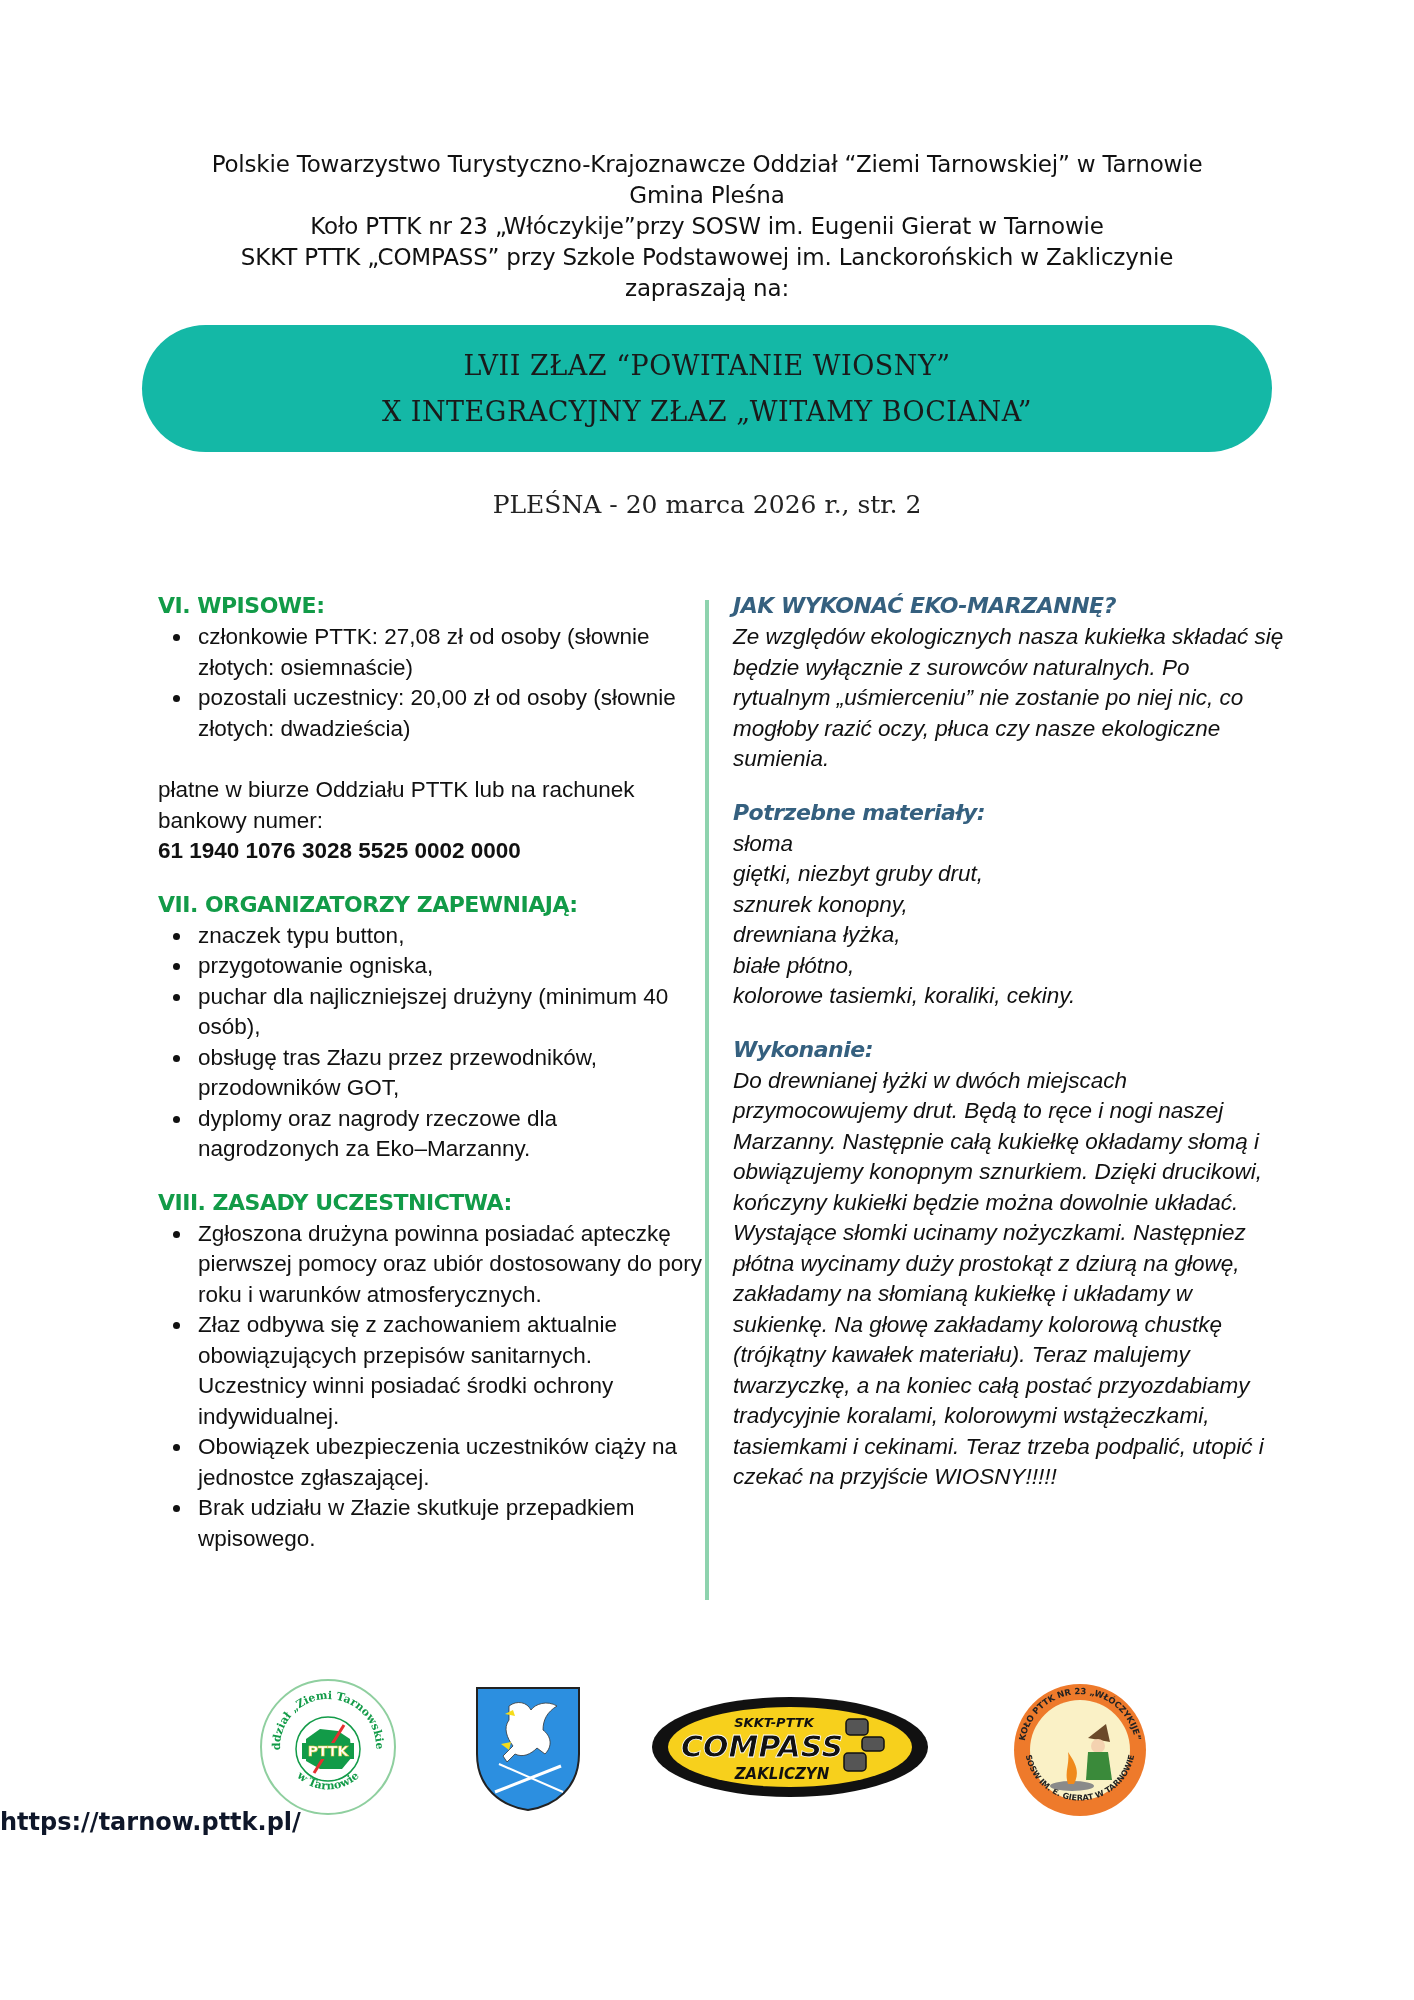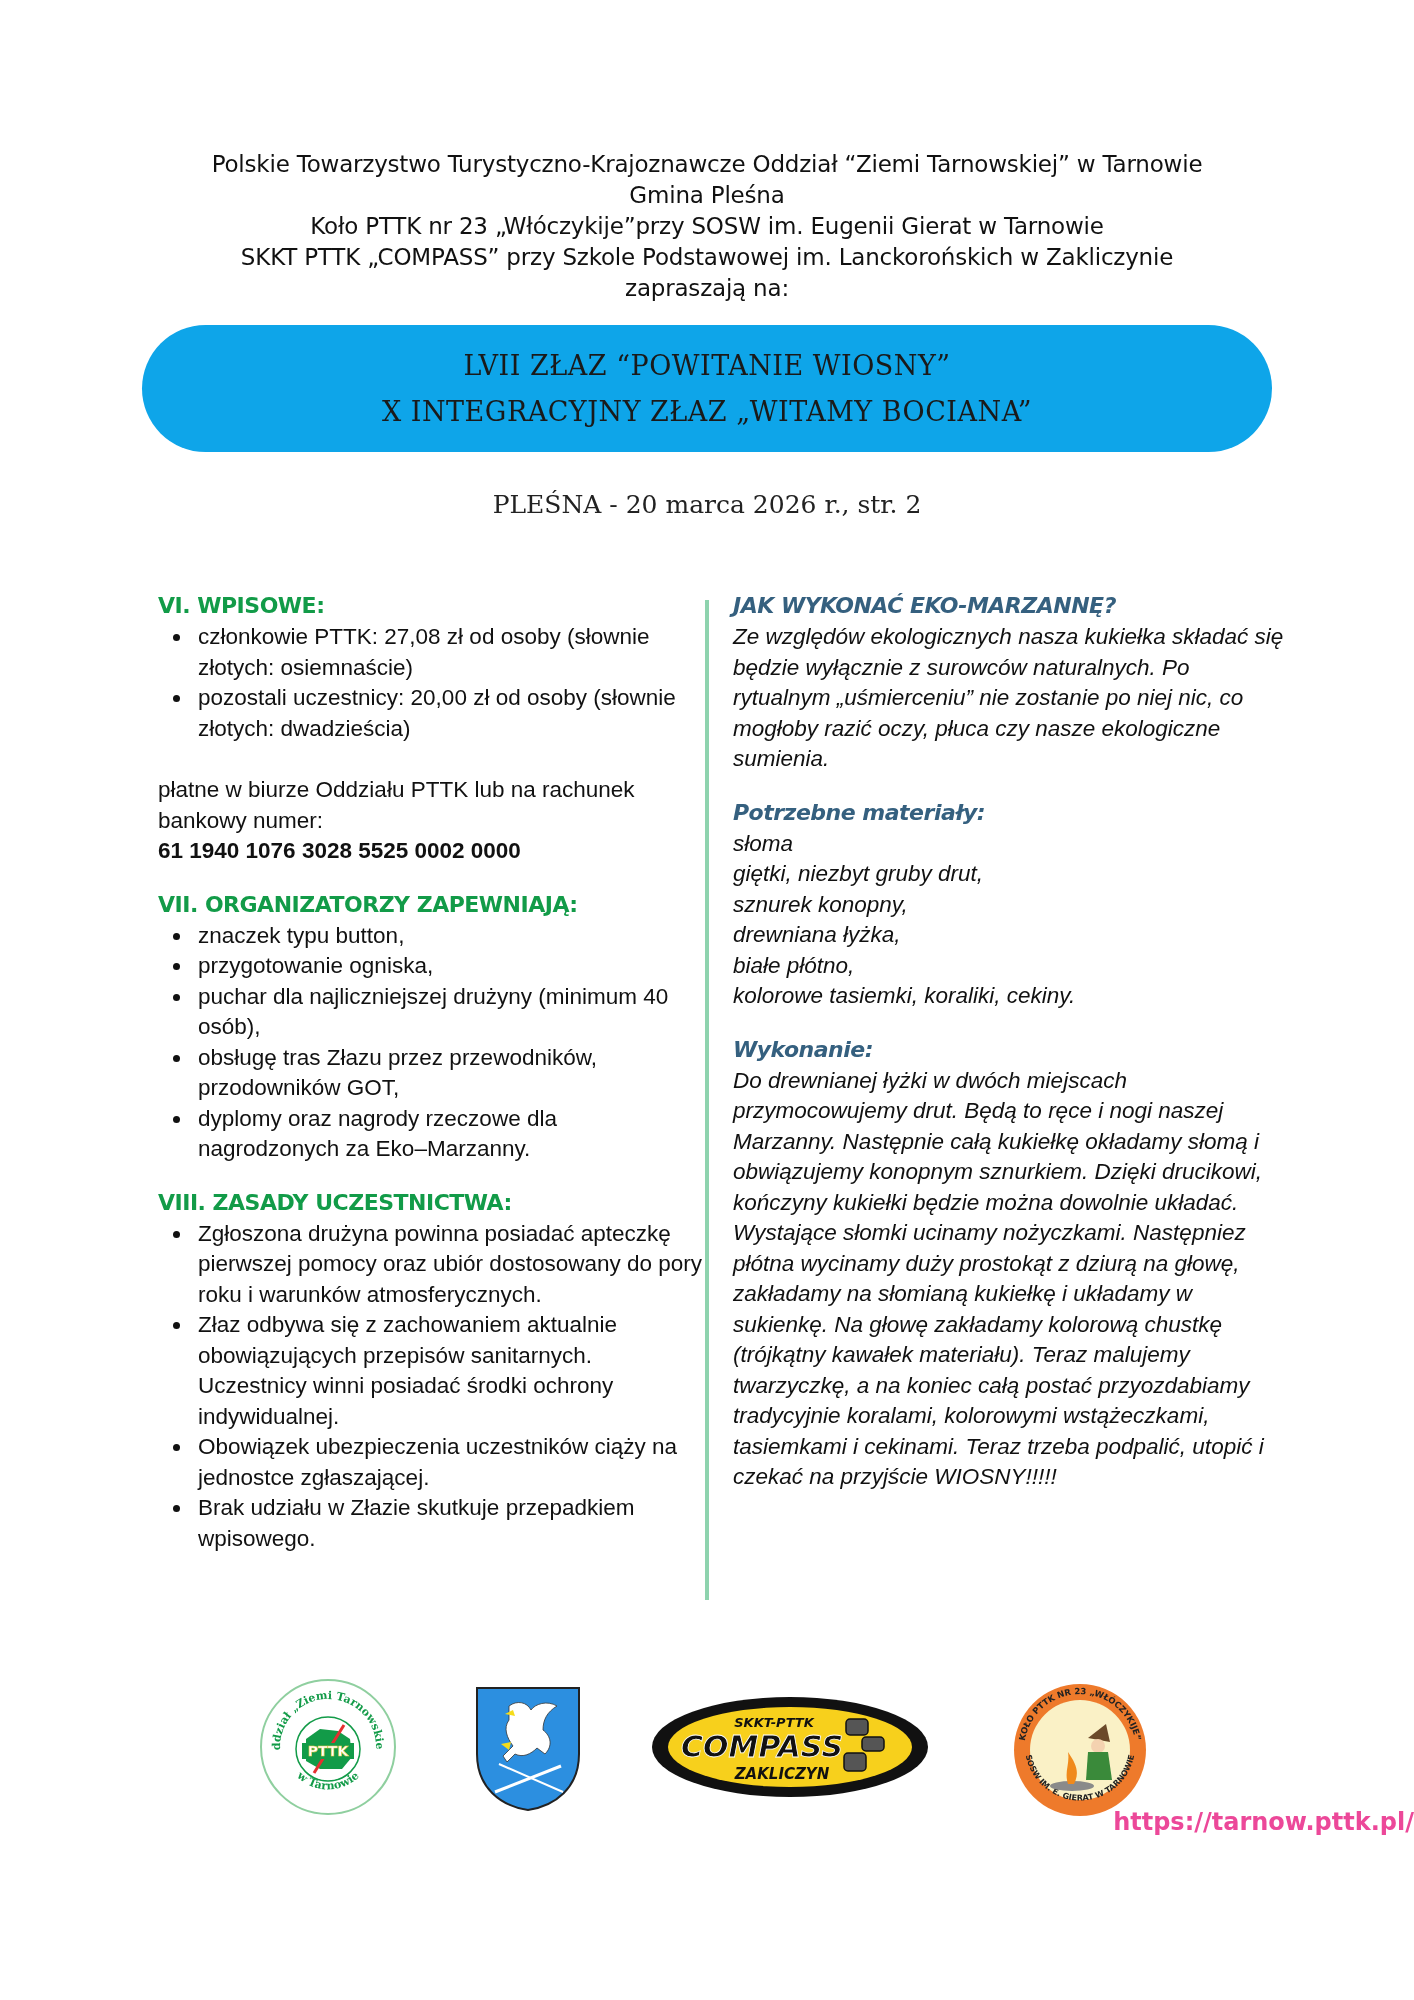--- a/index.html
+++ b/index.html
@@ -5,21 +5,21 @@
   html, body { margin: 0; padding: 0; background: #ffffff; }
   body { width: 1414px; height: 2000px; position: relative; overflow: hidden; color: #111; }
   .header {
     position: absolute; left: 100px; top: 149px; width: 1214px;
     text-align: center; font-family: "DejaVu Sans", sans-serif;
     font-size: 23px; line-height: 31px; color: #111; letter-spacing: -0.2px;
   }
   .header div { white-space: nowrap; }
   .banner {
     position: absolute; left: 142px; top: 325px; width: 1130px; height: 127px;
-    background: #0ea5e9; border-radius: 64px;
+    background: #14b8a6; border-radius: 64px;
     display: flex; flex-direction: column; justify-content: center; align-items: center;
     font-family: "DejaVu Serif", serif; font-size: 27px; line-height: 46px;
     color: #1a1a1a; letter-spacing: 0.5px;
   }
   .subtitle {
     position: absolute; left: 0; width: 1414px; top: 490px; text-align: center;
     font-family: "DejaVu Serif", serif; font-size: 25px; color: #222;
   }
   .col { position: absolute; font-family: "Liberation Sans", sans-serif; font-size: 22.5px; line-height: 30.5px; color: #111; }
   .col-left { left: 158px; top: 590px; width: 545px; }
@@ -30,22 +30,22 @@
   ul { margin: 0; padding: 0 0 0 40px; list-style: none; }
   ul li { position: relative; }
   ul li::before { content: ""; position: absolute; left: -25px; top: 12px; width: 7px; height: 7px; border-radius: 50%; background: #111; }
   p { margin: 0; }
   .gap-l { height: 31px; }
   .sec-gap { height: 22px; }
   .bank { font-weight: bold; }
   .logos { position: absolute; left: 0; top: 1680px; width: 1414px; height: 140px; }
   .logo { position: absolute; }
   .url {
-    position: absolute; top: 1808px; left: 0; width: 1414px; text-align: right;
-    font-family: "DejaVu Sans", sans-serif; font-weight: bold; font-size: 24px; color: #ec4899;
+    position: absolute; top: 1808px; left: 0; width: 1414px; text-align: left;
+    font-family: "DejaVu Sans", sans-serif; font-weight: bold; font-size: 24px; color: #0f172a;
   }
 </style>
 </head>
 <body>
 
 <div class="header">
   <div>Polskie Towarzystwo Turystyczno-Krajoznawcze Oddział “Ziemi Tarnowskiej” w Tarnowie</div>
   <div>Gmina Pleśna</div>
   <div>Koło PTTK nr 23 „Włóczykije”przy SOSW im. Eugenii Gierat w Tarnowie</div>
   <div>SKKT PTTK „COMPASS” przy Szkole Podstawowej im. Lanckorońskich w Zakliczynie</div>

